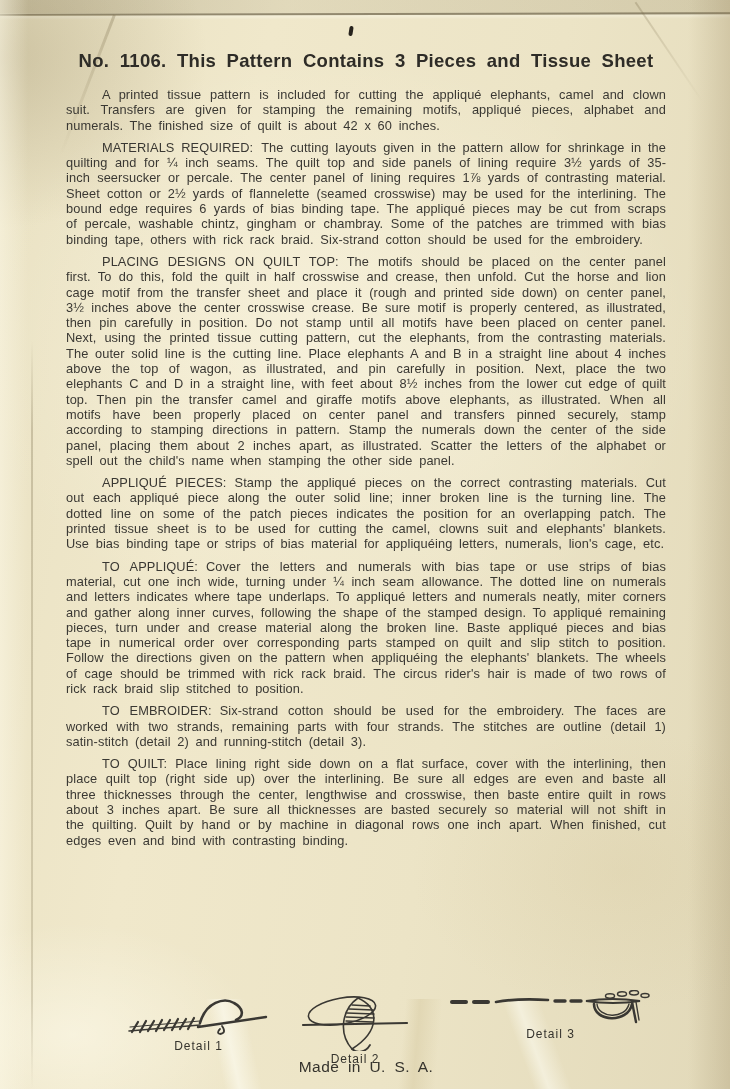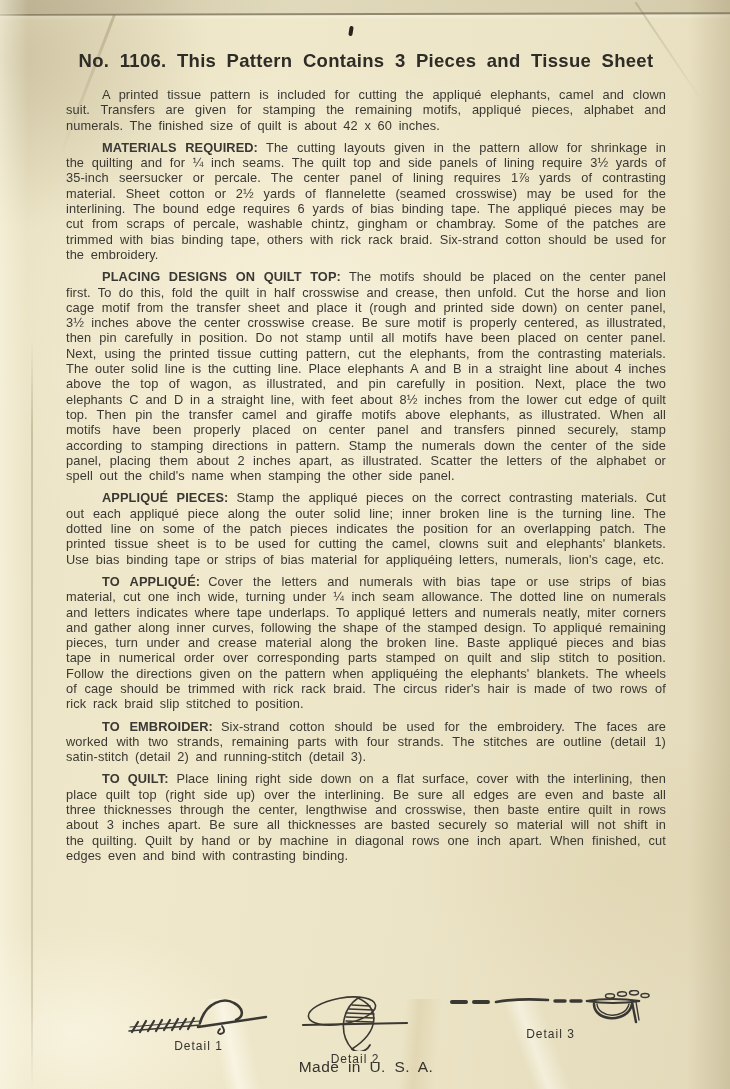--- a/index.html
+++ b/index.html
@@ -37,21 +37,21 @@
       linear-gradient(78deg, rgba(255,255,246,0) 30%, rgba(255,255,246,0.55) 32%, rgba(255,255,246,0) 35%),
       linear-gradient(95deg, rgba(190,172,120,0) 55%, rgba(190,172,120,0.22) 57%, rgba(190,172,120,0) 60%),
       linear-gradient(70deg, rgba(255,255,246,0) 70%, rgba(255,255,246,0.5) 72%, rgba(255,255,246,0) 75%); }
 
   
   .content { position:absolute; top:50px; left:66px; width:600px; }
   .doc-title { margin:0 0 15px 0; text-align:center; font-size:18.5px; font-weight:bold;
     color:#2e2c27; letter-spacing:0.3px; word-spacing:5px; white-space:nowrap; }
   .para { margin:0 0 7px 0; font-size:12.8px; line-height:15.3px; text-align:justify;
     text-indent:36px; word-spacing:3px; letter-spacing:0.1px; }
-  .sec-heading { margin-right:8px;font-weight:bold; }
+  .sec-heading { margin-right:8px; }
   .sec-heading:empty { display:none; margin:0; }
 
   
   .details-row { position:absolute; top:988px; left:0; width:730px; height:70px; }
   .detail-fig { position:absolute; text-align:center; }
   .fig1 { left:116px;  top:6px;  width:165px; }
   .fig2 { left:295px; top:7px;  width:120px; }
   .fig3 { left:443px; top:2px;  width:215px; }
   .detail-label { font-size:12px; font-weight:normal; letter-spacing:1px; color:#35332d; margin-top:1px; }
   .stitch-svg { display:block; margin:0 auto; }

